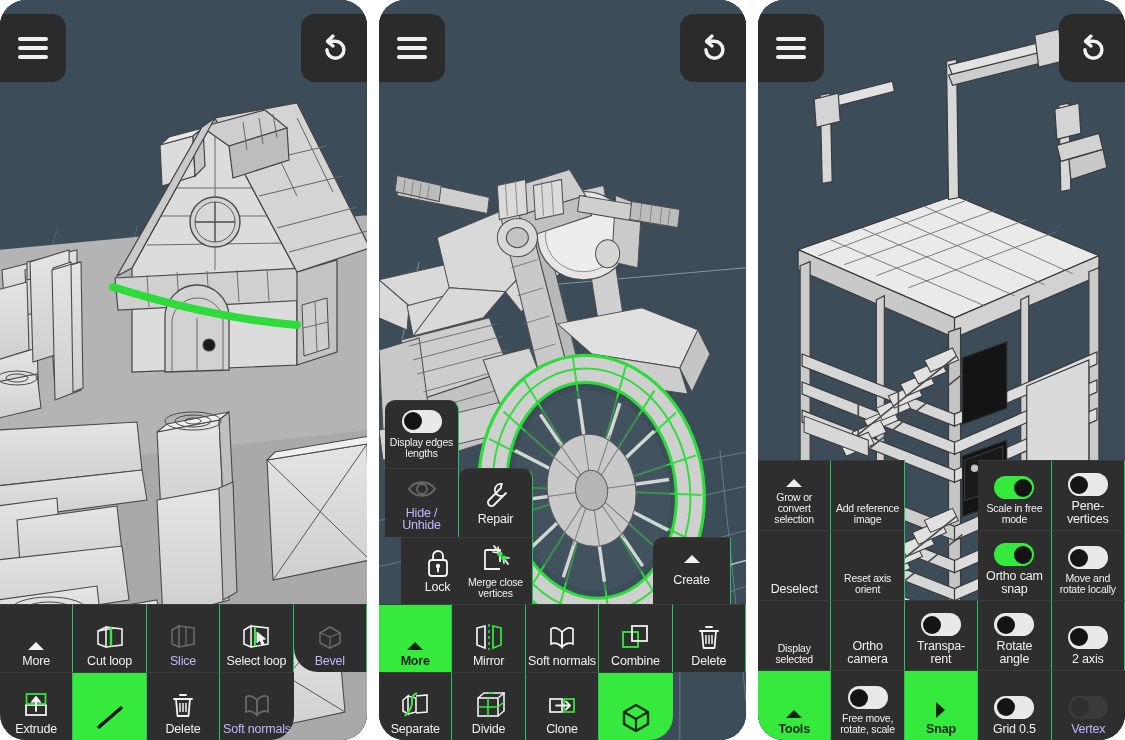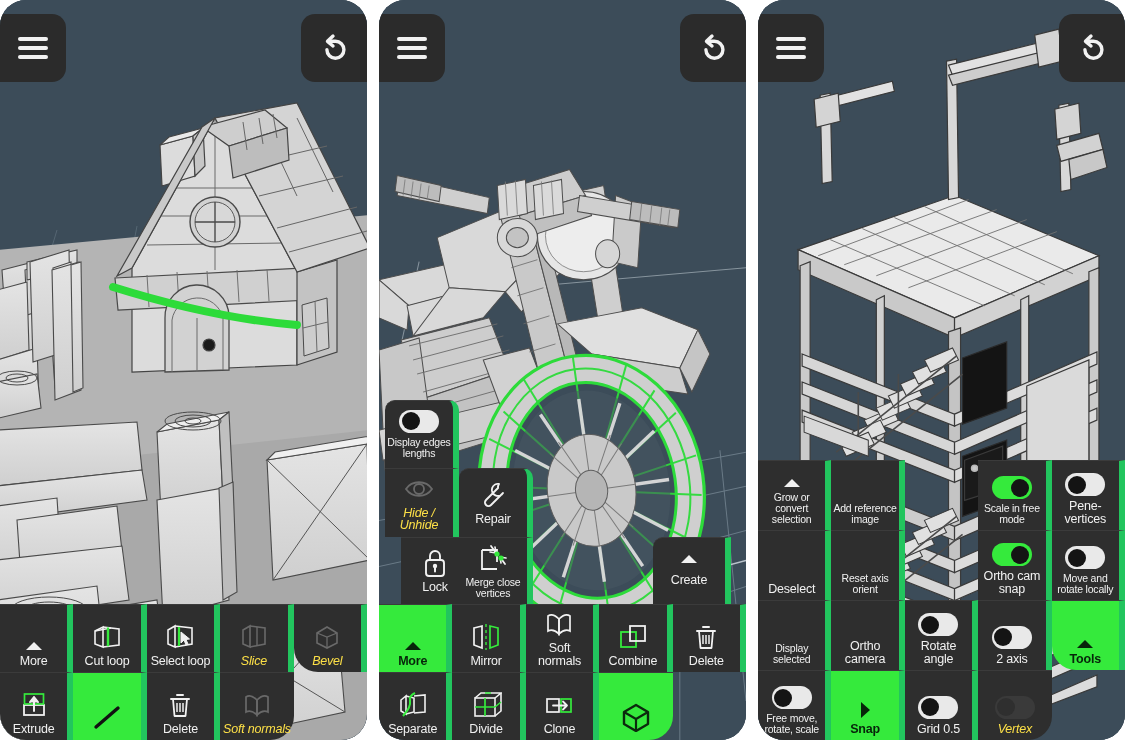--- a/index.html
+++ b/index.html
@@ -59,27 +59,27 @@
     background:transparent;
   }
   .cell {
     position:relative;
     background:#2e2e2e;
     display:flex;
     flex-direction:column;
     align-items:center;
     justify-content:flex-end;
     padding:4px 2px 5px 2px;
-    border-right:6px solid #22c55e;
+    border-right:1px solid #22c55e;
     border-top:1px solid #3b3b3b;
     min-height:0;
   }
   .cell.empty { background:transparent; border:none; }
   .cell.dim { color:#4e4e4e; }
-  .cell.dim .lbl { color:#fde047;font-style:italic; }
+  .cell.dim .lbl { color:#c4b5fd; }
   .cell.dim svg { opacity:.30; }
   .cell.green { background:#35ea3c; }
   .cell.green .lbl { color:#07250a; font-weight:bold; }
   .lbl {
     color:#f1f1f1;
     font-size:12.5px;
     line-height:12.5px;
     text-align:center;
     letter-spacing:-0.2px;
     max-width:100%;
@@ -315,40 +315,40 @@
           <span class="ic">
             <svg width="32" height="30" viewBox="0 0 32 30" fill="none">
               <path d="M4 9 L12 5 L12 25 L4 22 Z" stroke="#f1f1f1" stroke-width="1.6"></path>
               <path d="M12 5 L28 7 L28 23 L12 25" stroke="#f1f1f1" stroke-width="1.6"></path>
               <path d="M4 9 L20 6" stroke="#f1f1f1" stroke-width="1.4"></path>
               <path d="M17 5.5 L17 24.3" stroke="#35ea3c" stroke-width="2.4"></path>
             </svg>
           </span>
           <span class="lbl">Cut loop</span>
         </div>
+        <div class="cell dim">
+          <span class="ic">
+            <svg width="32" height="30" viewBox="0 0 32 30" fill="none">
+              <path d="M5 8 L12 4 L12 25 L5 22 Z" stroke="#f1f1f1" stroke-width="1.6"></path>
+              <path d="M12 4 L27 6 L27 22 L12 25" stroke="#f1f1f1" stroke-width="1.6"></path>
+              <path d="M19 5 L19 23.5" stroke="#f1f1f1" stroke-width="1.4"></path>
+            </svg>
+          </span>
+          <span class="lbl">Slice</span>
+        </div>
         <div class="cell">
           <span class="ic">
             <svg width="32" height="30" viewBox="0 0 32 30" fill="none">
               <path d="M4 8 L11 4 L11 25 L4 22 Z" stroke="#f1f1f1" stroke-width="1.6"></path>
               <path d="M11 4 L28 6 L28 22 L11 25" stroke="#f1f1f1" stroke-width="1.6"></path>
               <path d="M15 5 L15 24" stroke="#35ea3c" stroke-width="2.2"></path>
               <path d="M17 10 L17 21 L20 18 L22 23 L24 22 L22 17.5 L25.5 17 Z" fill="#f1f1f1" stroke="#f1f1f1" stroke-width="1"></path>
             </svg>
           </span>
           <span class="lbl">Select loop</span>
-        </div>
-        <div class="cell dim">
-          <span class="ic">
-            <svg width="32" height="30" viewBox="0 0 32 30" fill="none">
-              <path d="M5 8 L12 4 L12 25 L5 22 Z" stroke="#f1f1f1" stroke-width="1.6"></path>
-              <path d="M12 4 L27 6 L27 22 L12 25" stroke="#f1f1f1" stroke-width="1.6"></path>
-              <path d="M19 5 L19 23.5" stroke="#f1f1f1" stroke-width="1.4"></path>
-            </svg>
-          </span>
-          <span class="lbl">Slice</span>
         </div>
         <div class="cell dim rb-bl">
           <span class="ic">
             <svg width="32" height="30" viewBox="0 0 32 30" fill="none">
               <path d="M6 11 L16 5 L26 11 L26 21 L16 26 L6 21 Z" stroke="#f1f1f1" stroke-width="1.6"></path>
               <path d="M6 11 L16 15 L26 11 M16 15 L16 26" stroke="#f1f1f1" stroke-width="1.3"></path>
             </svg>
           </span>
           <span class="lbl">Bevel</span>
         </div>
@@ -903,20 +903,26 @@
         <div class="cell">
           <span class="lbl small">Display selected</span>
         </div>
         <div class="cell">
           <span class="lbl">Ortho camera</span>
         </div>
         <div class="cell">
           <span class="sw">
             <i></i>
           </span>
+          <span class="lbl">Transpa-​rent</span>
+        </div>
+        <div class="cell">
+          <span class="sw">
+            <i></i>
+          </span>
           <span class="lbl">Rotate angle</span>
         </div>
         <div class="cell">
           <span class="sw">
             <i></i>
           </span>
           <span class="lbl">2 axis</span>
         </div>
         <div class="cell green rb-bl">
           <span class="chev"></span>

